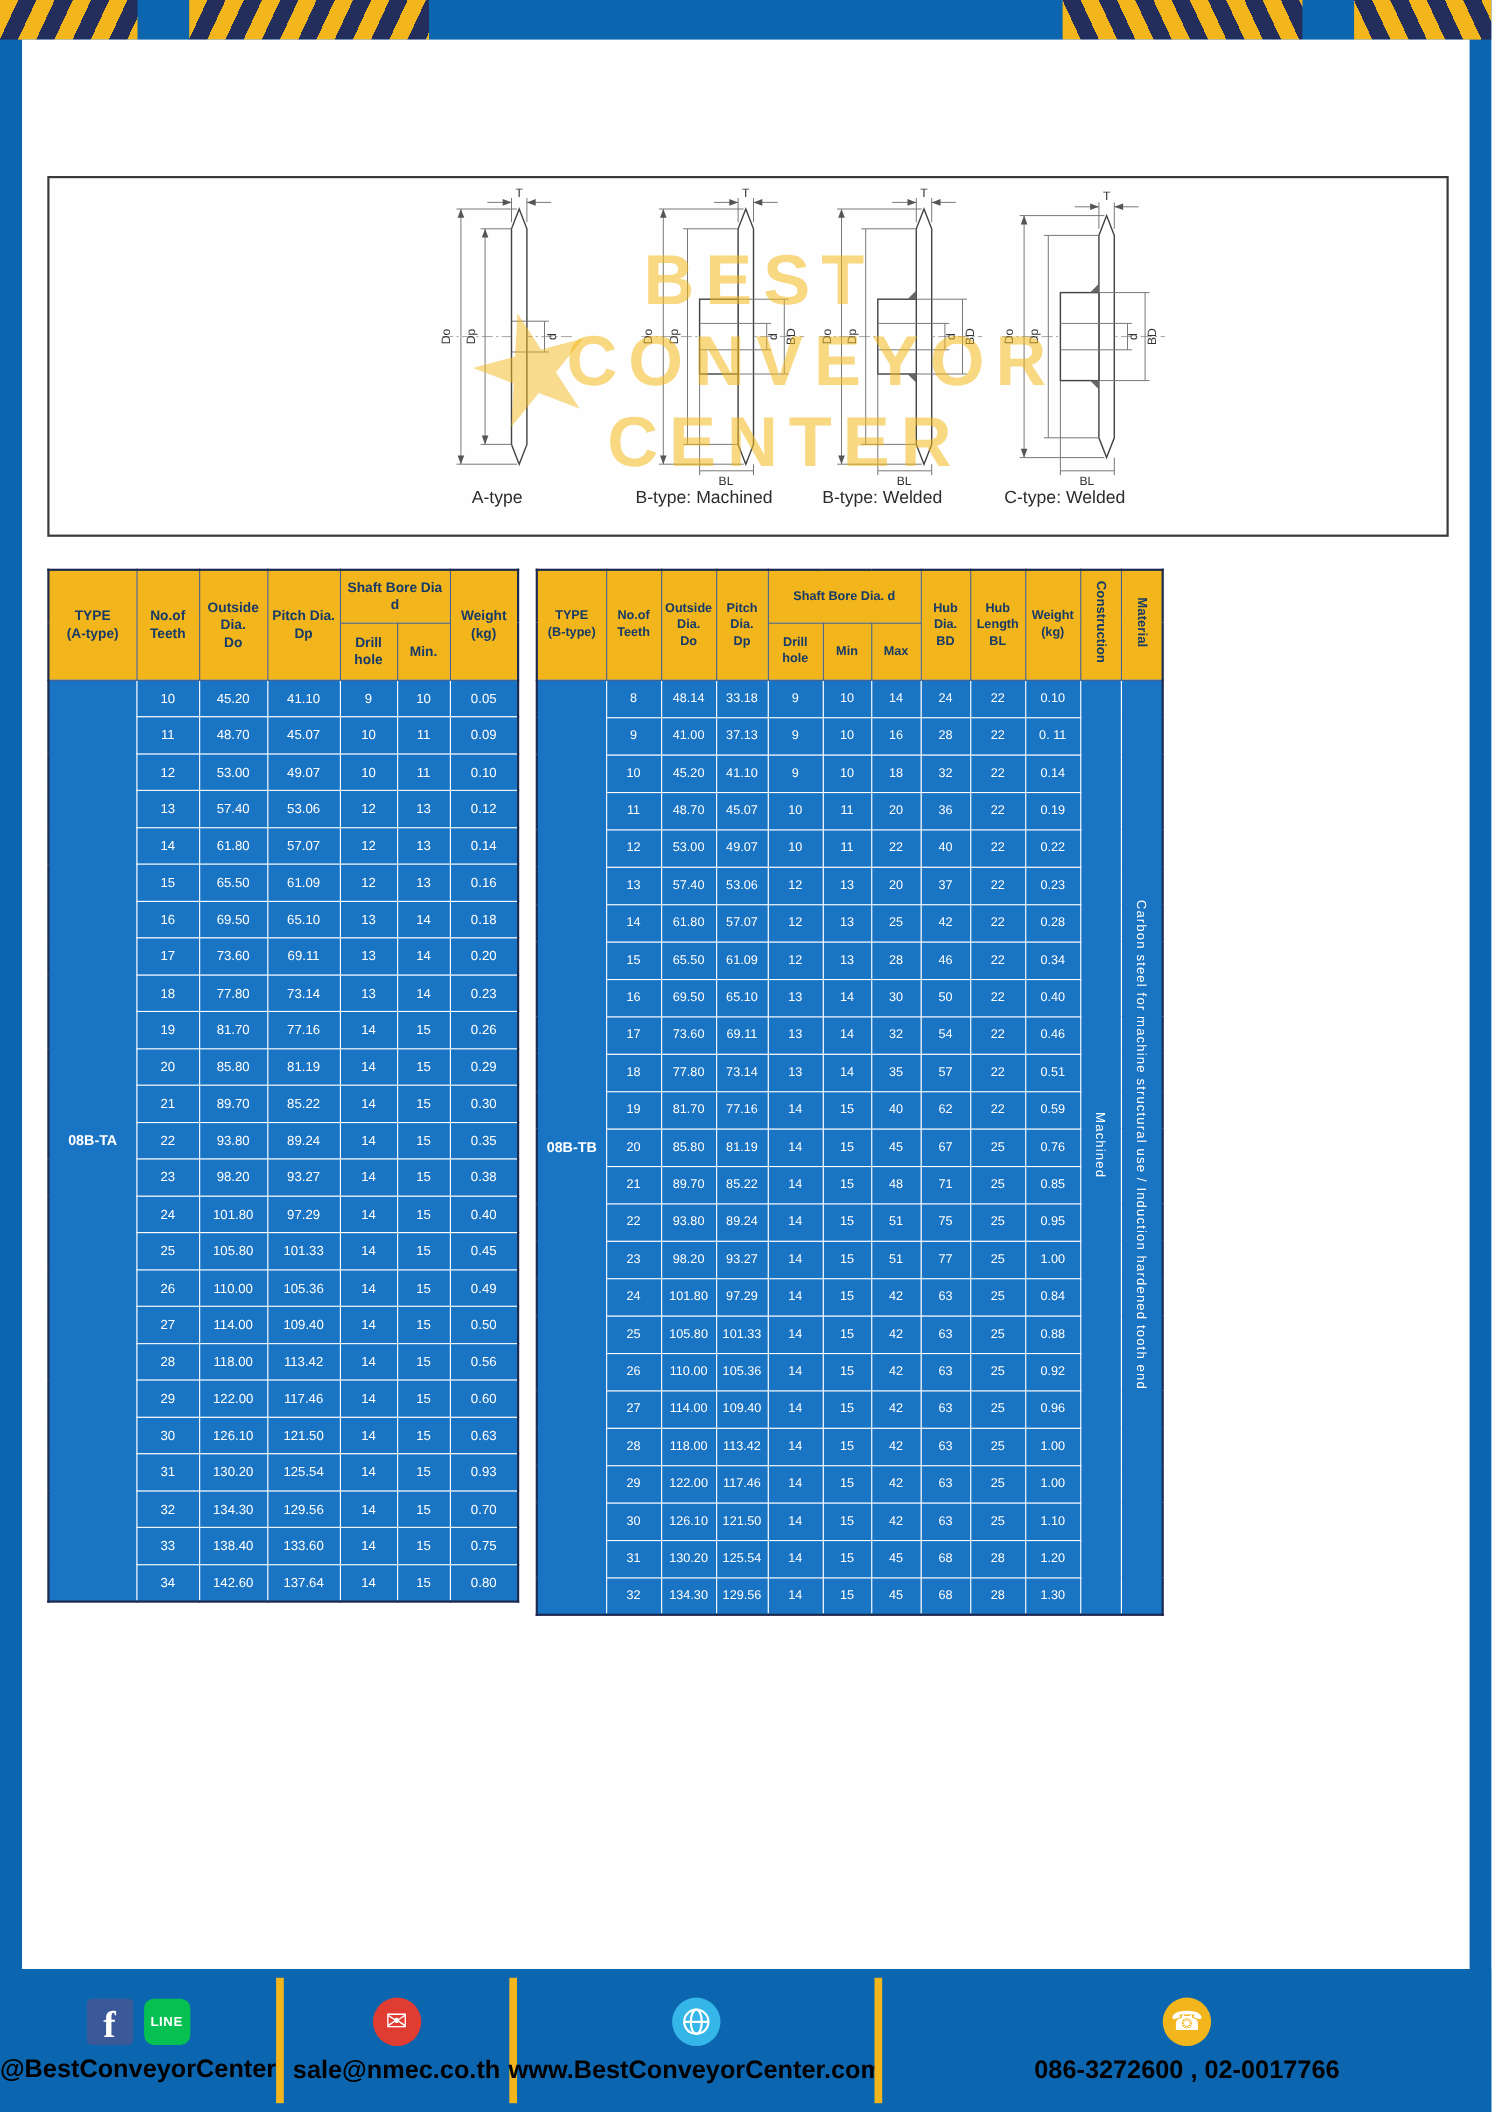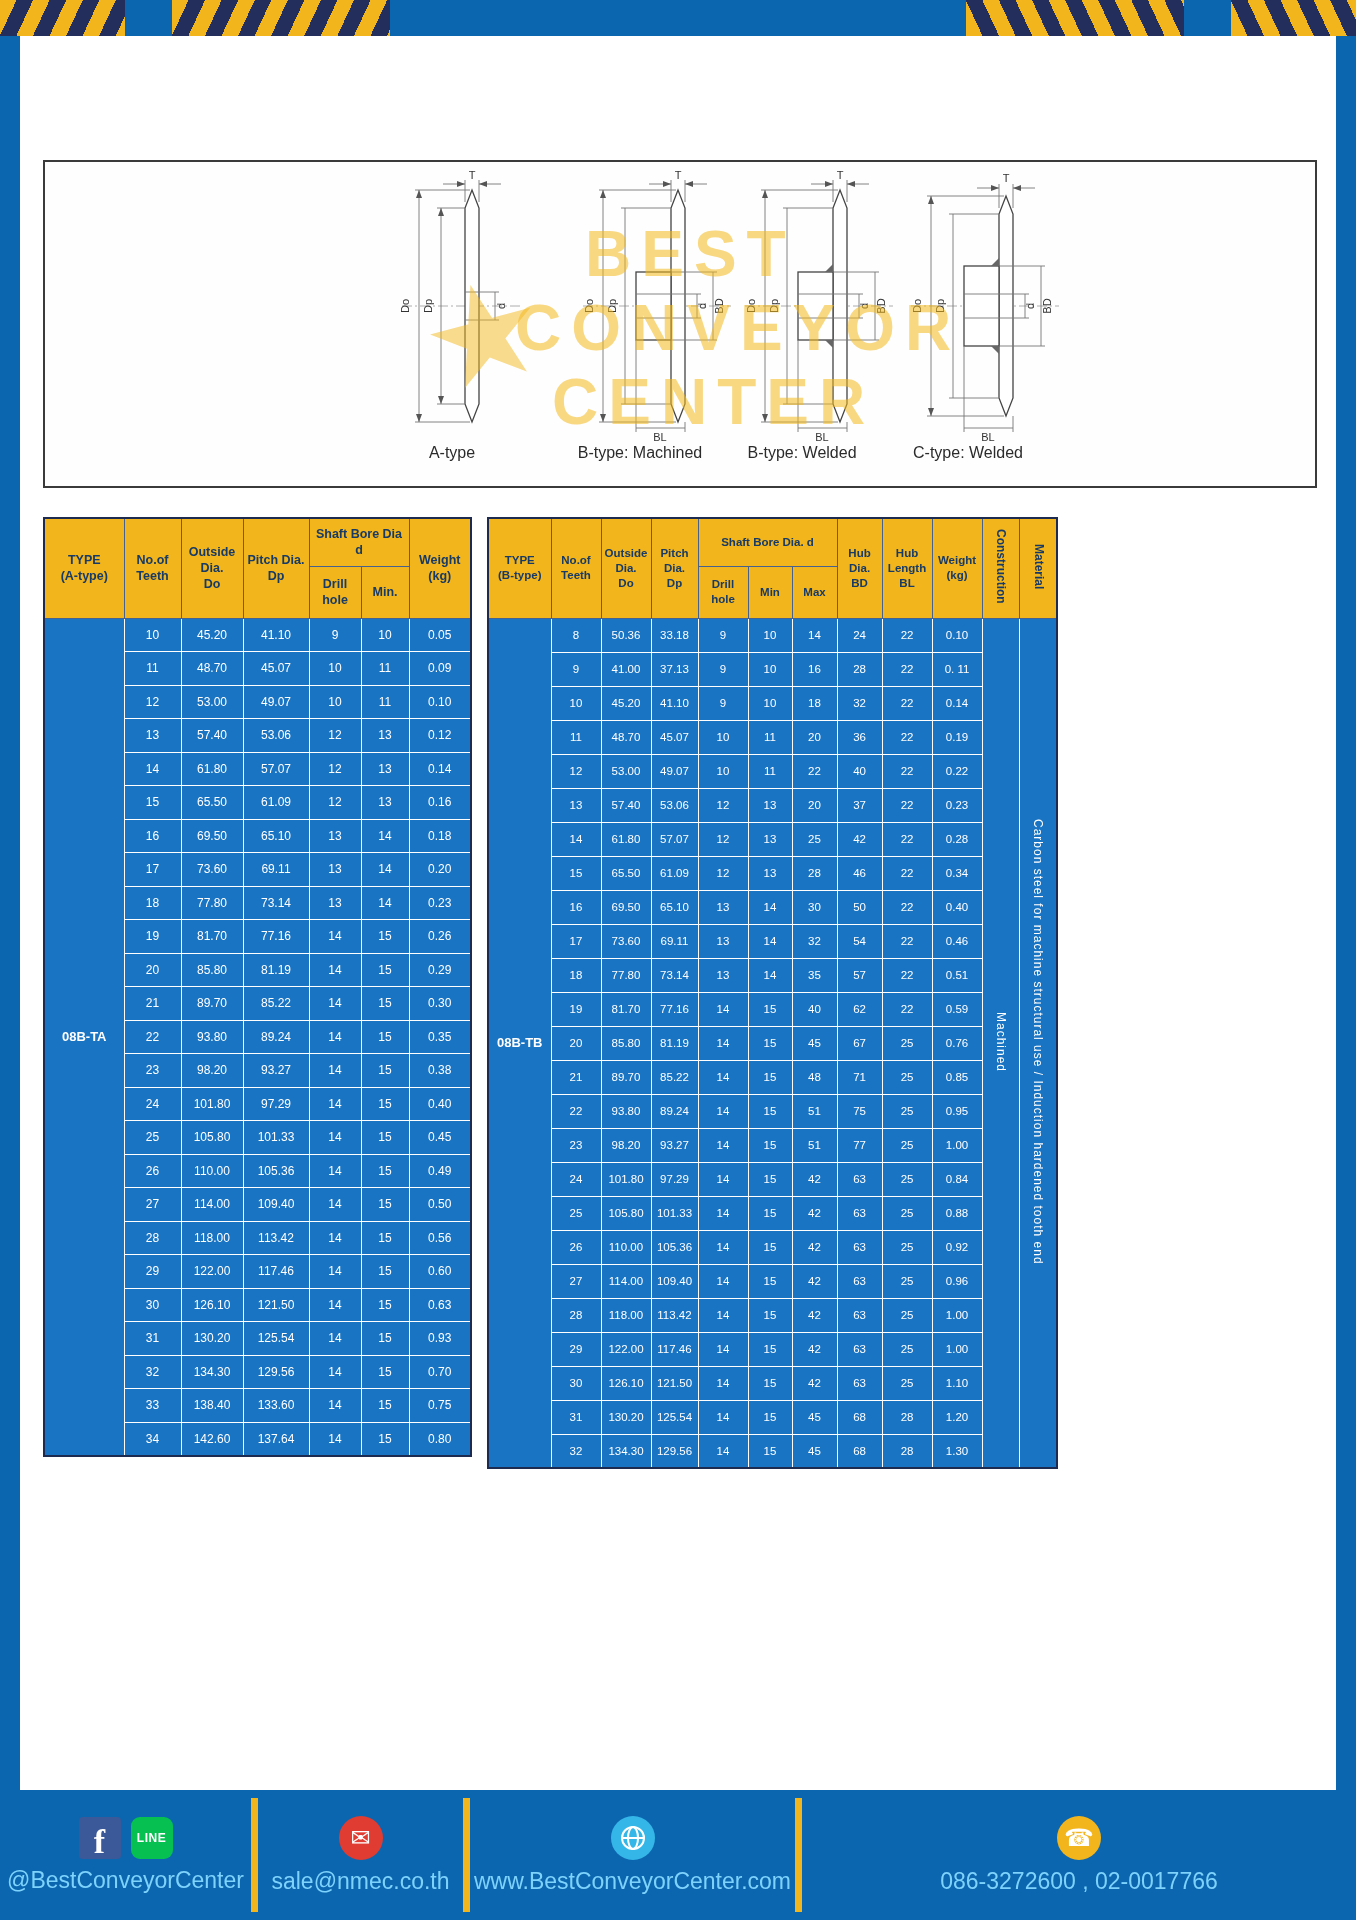--- a/index.html
+++ b/index.html
@@ -47,21 +47,21 @@
   td.type-cell{font-size:13px !important;font-weight:bold}
   td.vert-cell{background:#ffffff;color:#1a74c4;border:1px solid #8fa3bd}
   td.vert-cell span{writing-mode:vertical-rl;display:inline-block;white-space:nowrap;font-size:12px;letter-spacing:1px}
   .vert-head{padding:0 !important}
   .vert-head .vh{writing-mode:vertical-rl;display:inline-block;font-weight:bold;font-size:12px;color:#173a66}
   
   .footer{position:absolute;left:0;bottom:0;width:1356px;height:130px;background:#0c66af;display:flex;align-items:stretch;z-index:10}
   .f-sec{display:flex;flex-direction:column;align-items:center;justify-content:center;gap:8px}
   .s1{width:251px}.s2{width:205px}.s3{width:325px}.s4{flex:1}
   .f-div{width:7px;background:#f2b51c;margin:8px 0}
-  .f-label{color:#7dd3fc;font-weight:normal;font-size:23px;white-space:nowrap}
+  .f-label{color:#000000;font-weight:bold;font-size:23px;white-space:nowrap}
   .f-icons{display:flex;gap:10px;align-items:center}
   .fb-icon{width:42px;height:42px;background:#3b5998;border-radius:4px;color:#fff;display:flex;align-items:flex-end;justify-content:center;font-family:"Liberation Serif",serif;font-weight:bold;font-size:34px;line-height:0.95;overflow:hidden}
   .line-icon{width:42px;height:42px;background:#06c152;border-radius:9px;color:#fff;display:flex;align-items:center;justify-content:center;font-weight:bold;font-size:12px;letter-spacing:0.5px}
   .circle-ic{width:44px;height:44px;border-radius:50%;display:flex;align-items:center;justify-content:center;color:#fff;font-size:24px}
   .mail{background:#e03c31}
   .globe{background:#35b6e8}
   .phone{background:#f2b51c}
 </style>
 </head>
 <body>
@@ -522,21 +522,21 @@
         <tr>
           <th>Drill hole</th>
           <th>Min</th>
           <th>Max</th>
         </tr>
       </thead>
       <tbody>
           <tr>
             <td rowspan="25" class="type-cell">08B-TB</td>
             <td>8</td>
-            <td>50.36</td>
+            <td>48.14</td>
             <td>33.18</td>
             <td>9</td>
             <td>10</td>
             <td>14</td>
             <td>24</td>
             <td>22</td>
             <td>0.10</td>
             <td rowspan="25" class="vert-cell"><span>Machined</span></td>
             <td rowspan="25" class="vert-cell"><span>Carbon steel for machine structural use / Induction hardened tooth end</span></td>
           </tr>

